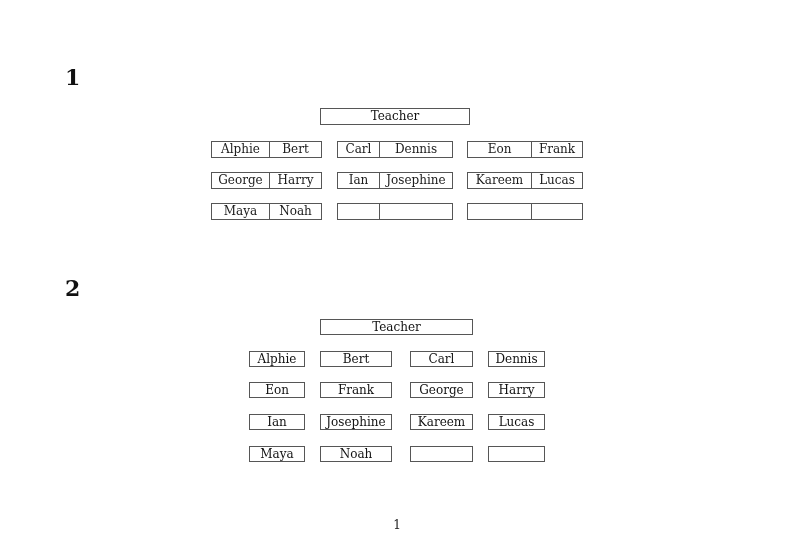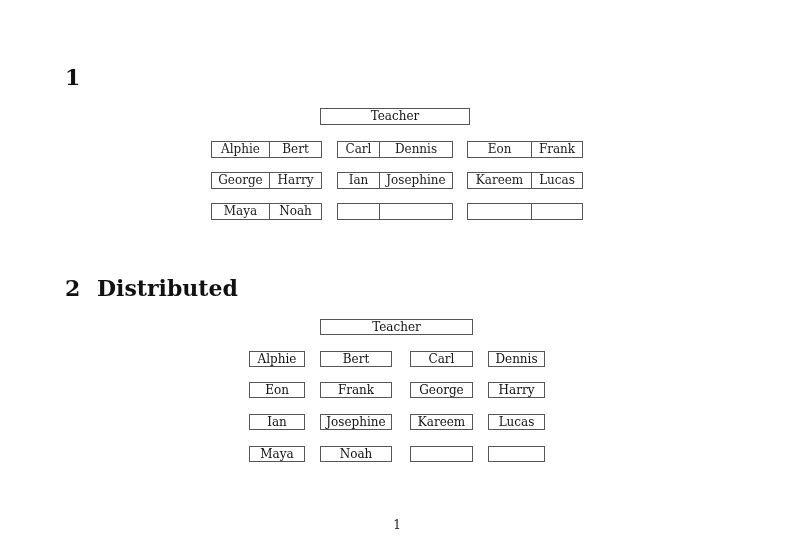--- a/index.html
+++ b/index.html
@@ -143,21 +143,20 @@
       <div class="seat right">Lucas</div>
     </div>
     <div class="desk">
       <div class="seat left"></div>
       <div class="seat right"></div>
     </div>
   </div>
 
   <div class="section-heading" id="heading-distributed">
     <span class="sec-num">2</span>
-    <span class="sec-title">Distributed</span>
   </div>
 
   <div class="box" id="distributed-teacher">Teacher</div>
 
   <div class="box dbox d-r0 d-c0">Alphie</div>
   <div class="box dbox d-r0 d-c1">Bert</div>
   <div class="box dbox d-r0 d-c2">Carl</div>
   <div class="box dbox d-r0 d-c3">Dennis</div>
 
   <div class="box dbox d-r1 d-c0">Eon</div>

